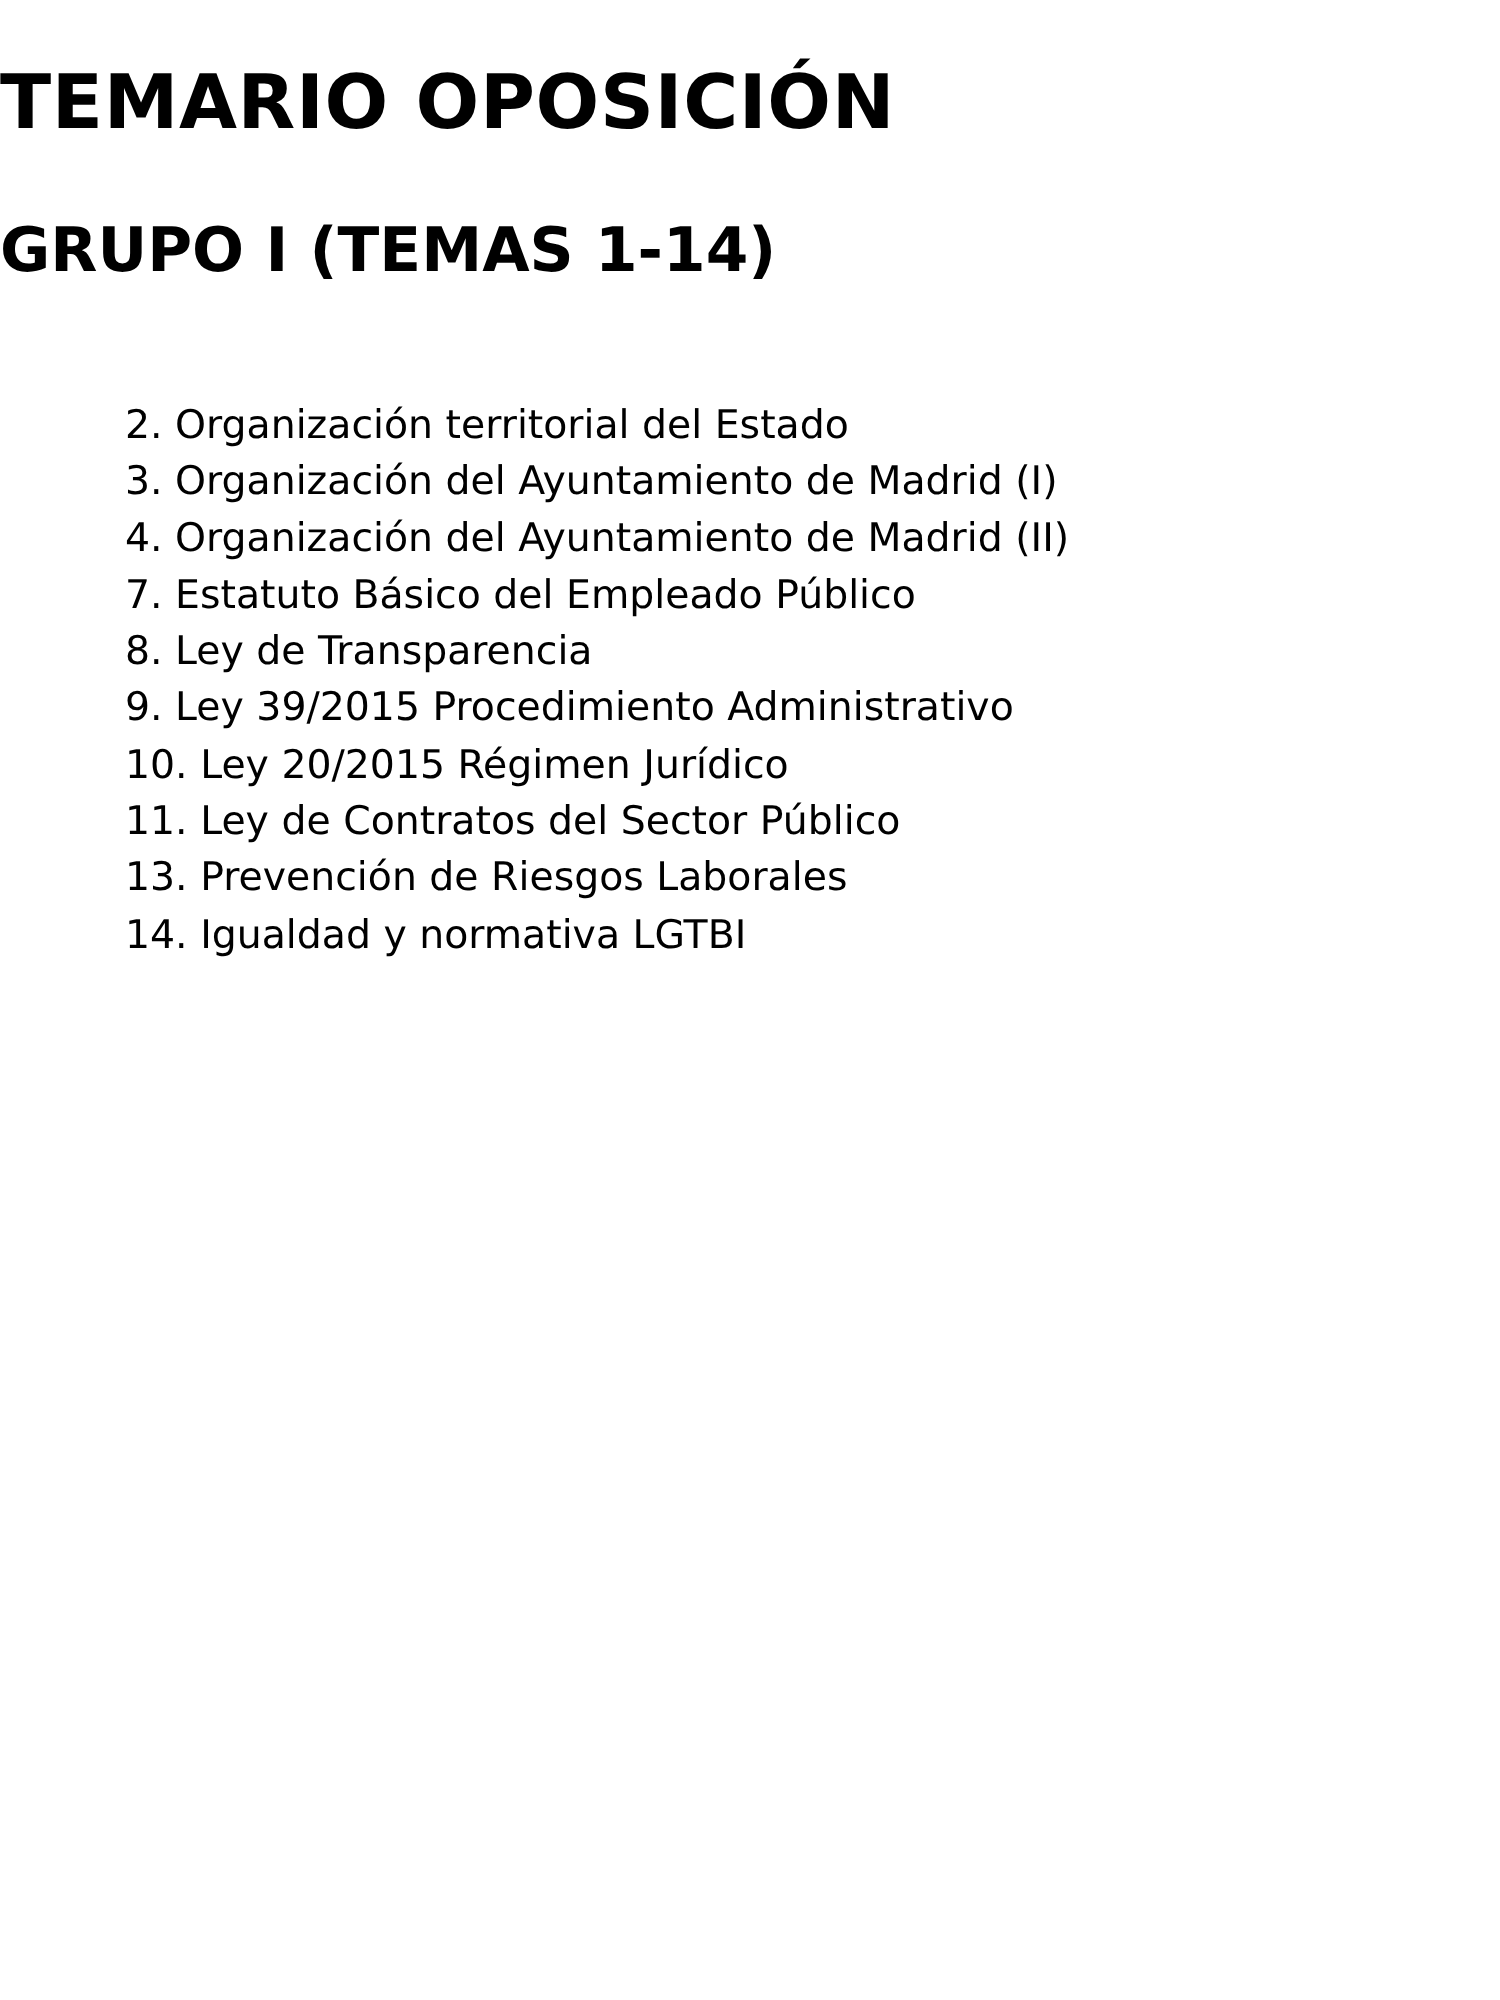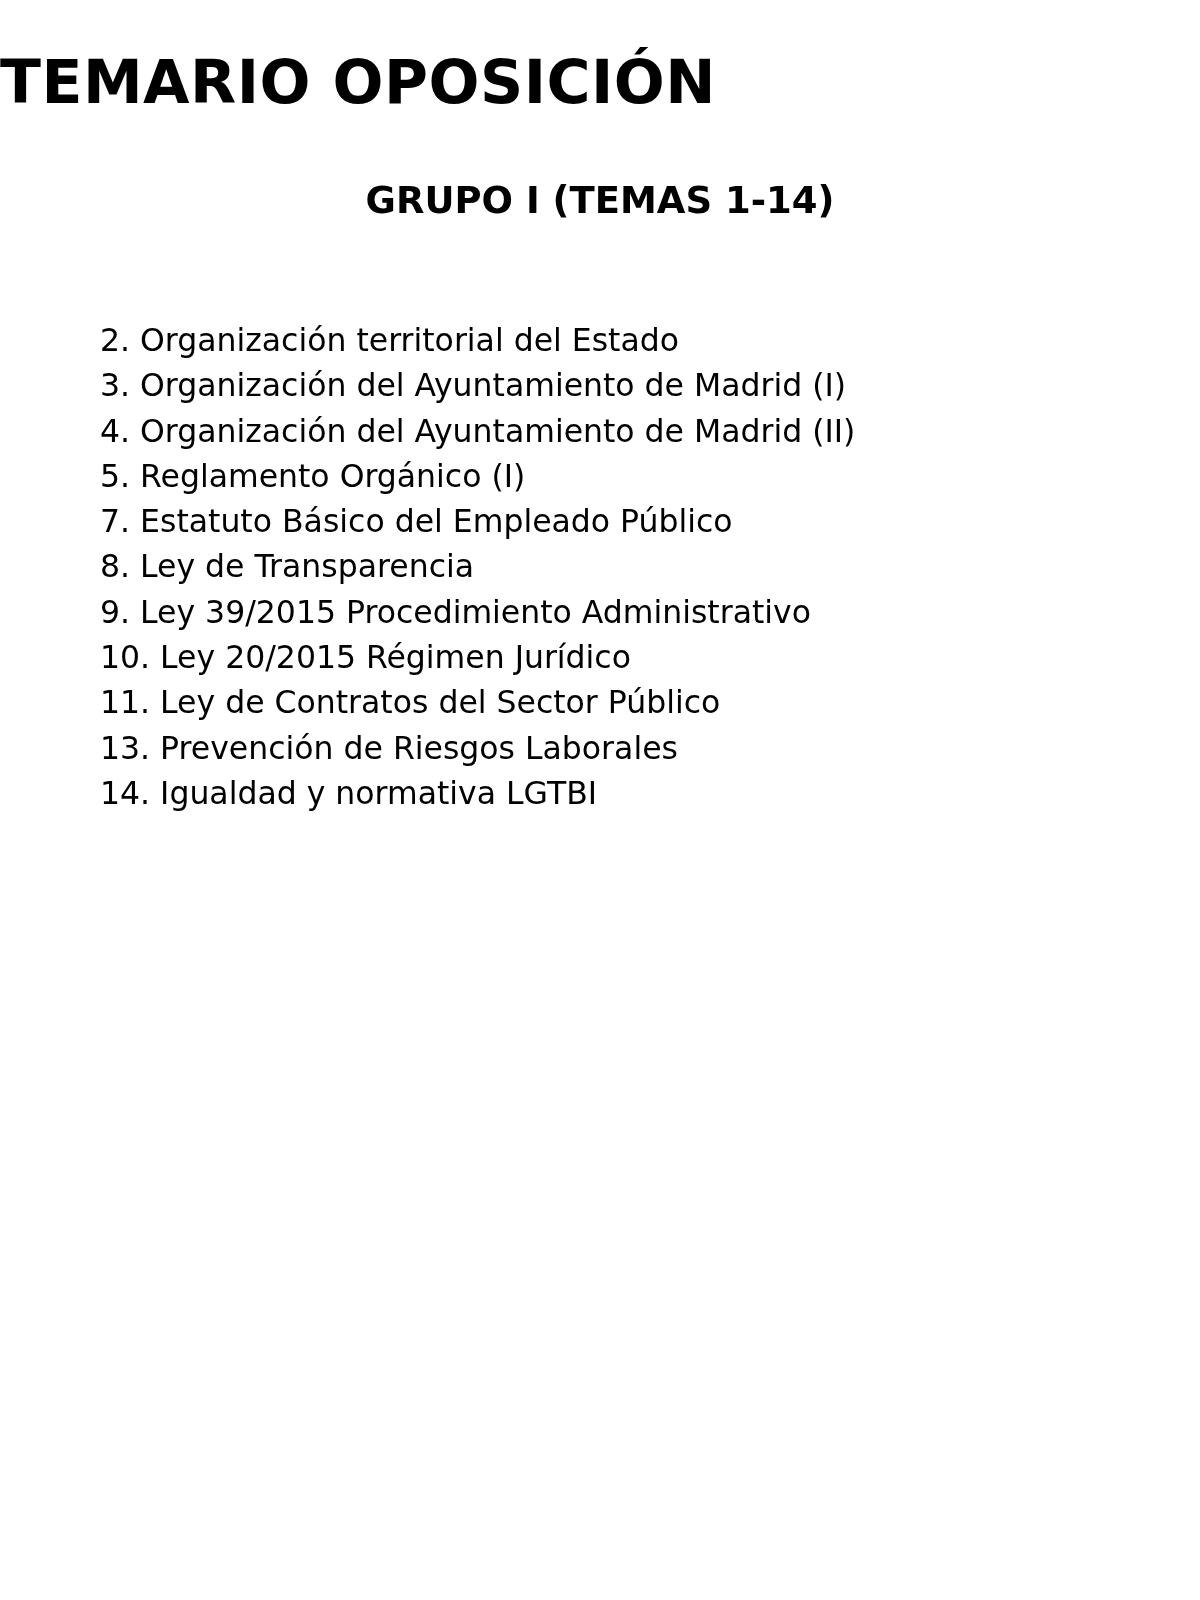--- a/index.html
+++ b/index.html
@@ -25,24 +25,23 @@
       font-size: 60px;
       line-height: 80px;
       margin: 0;
       letter-spacing: 0.5px;
     }
     .subtitle {
       position: absolute;
       top: 175px;
       left: 0;
       width: 1200px;
-      text-align: center;
       font-family: "DejaVu Sans", sans-serif;
       font-weight: bold;
-      font-size: 37px;
+      font-size: 49px;
       line-height: 52px;
       margin: 0;
     }
     .topic-list {
       position: absolute;
       top: 318px;
       left: 100px;
       margin: 0;
       padding: 0;
       list-style: none;
@@ -59,21 +58,20 @@
 <body>
 
 <h1 class="title">TEMARIO OPOSICIÓN</h1>
 
 <h2 class="subtitle">GRUPO I (TEMAS 1-14)</h2>
 
 <ul class="topic-list">
   <li class="topic-item">2. Organización territorial del Estado</li>
   <li class="topic-item">3. Organización del Ayuntamiento de Madrid (I)</li>
   <li class="topic-item">4. Organización del Ayuntamiento de Madrid (II)</li>
-  <li class="topic-item">5. Reglamento Orgánico (I)</li>
   <li class="topic-item">7. Estatuto Básico del Empleado Público</li>
   <li class="topic-item">8. Ley de Transparencia</li>
   <li class="topic-item">9. Ley 39/2015 Procedimiento Administrativo</li>
   <li class="topic-item">10. Ley 20/2015 Régimen Jurídico</li>
   <li class="topic-item">11. Ley de Contratos del Sector Público</li>
   <li class="topic-item">13. Prevención de Riesgos Laborales</li>
   <li class="topic-item">14. Igualdad y normativa LGTBI</li>
 </ul>
 
 </body></html>

